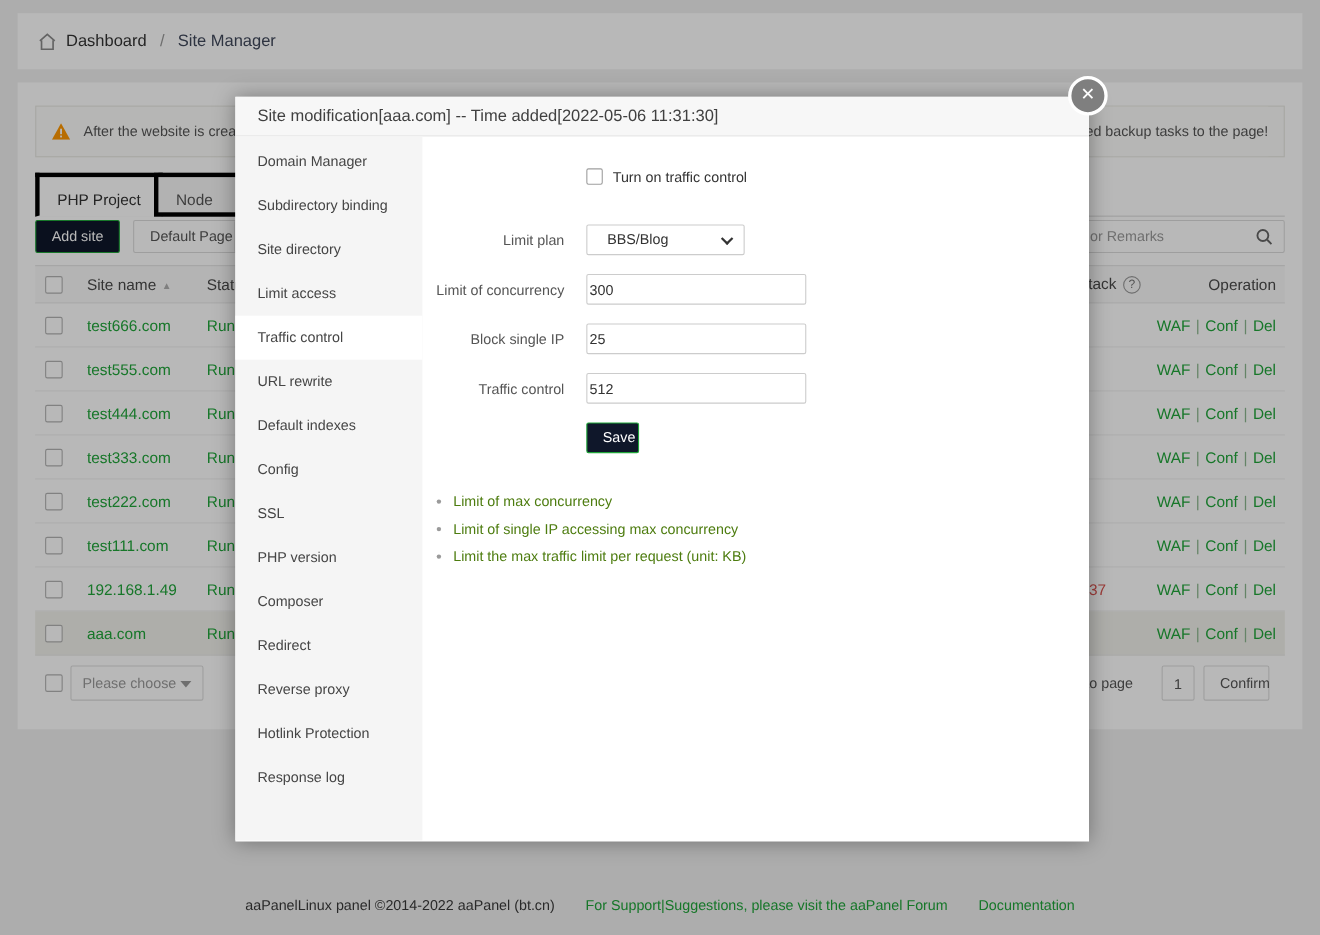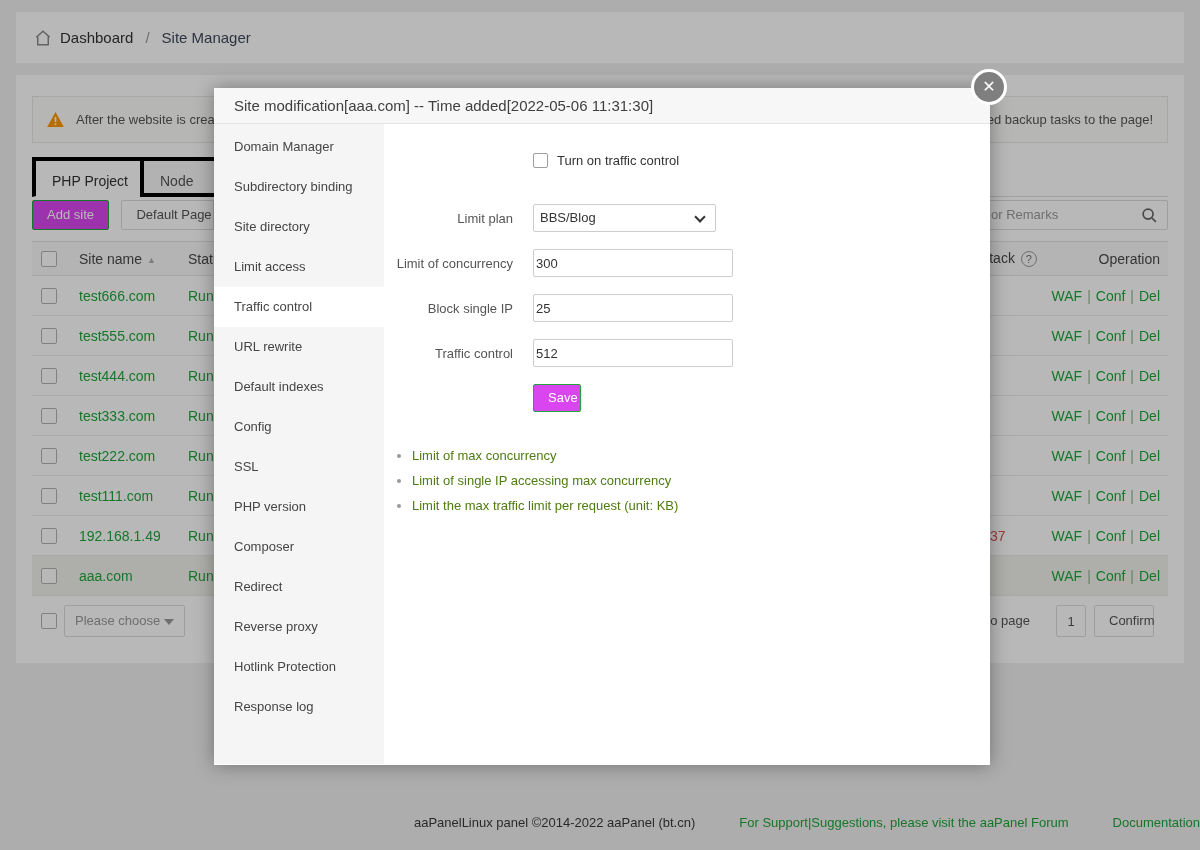--- a/index.html
+++ b/index.html
@@ -38,21 +38,21 @@
     position:absolute; top:0; height:40px; line-height:40px; padding:0 16px;
     font-size:14px; border:4px solid #000000; cursor:pointer;
   }
   .tab.active { left:0; background:#fff; border-bottom:1px solid #fff; color:#333; }
   .tab.t2 { left:108px; width:112px; background:#f7f7f7; color:#555; }
   .btn {
     display:inline-block; height:30px; line-height:28px; padding:0 14px;
     font-size:13px; border:1px solid #dcdcdc; border-radius:2px;
     background:#fff; color:#555; cursor:pointer; text-align:center;
   }
-  .btn-green { background:#d946ef; border-color:#20a53a; color:#fff; }
+  .btn-green { background:#0f172a; border-color:#20a53a; color:#fff; }
   .toolbar-left { position:absolute; left:16px; top:125px; }
   .toolbar-left .btn { margin-right:8px; }
   .btn-hidden-edge { position:absolute; left:197px; top:125px; width:90px; }
   .search-box {
     position:absolute; top:125px; right:16px; width:452px; height:30px;
     border:1px solid #dcdcdc; border-radius:2px; background:#fff;
   }
   .search-frag {
     position:absolute; left:274px; top:0; height:28px; line-height:28px;
     color:#9a9a9a; font-size:13px;
@@ -106,21 +106,21 @@
   .jump-label { position:absolute; right:138px; top:0; line-height:32px; font-size:13px; color:#555; white-space:nowrap; }
   .page-input {
     position:absolute; right:82px; top:0; width:30px; height:32px;
     border:1px solid #dcdcdc; border-radius:2px; text-align:center; font-size:13px; color:#555;
     font-family:"Liberation Sans",sans-serif;
   }
   .confirm-btn { position:absolute; right:14px; top:0; width:60px; height:32px; line-height:30px; }
   
   .footer {
     position:absolute; left:0; top:815px; width:1200px;
-    display:flex; justify-content:flex-end; gap:44px; font-size:13px;
+    display:flex; justify-content:center; gap:28px; font-size:13px;
   }
   .footer .copy { color:#3a3a3a; }
   .footer a { color:#20a53a; text-decoration:none; cursor:pointer; }
   
   .overlay { position:fixed; left:0; top:0; width:1200px; height:850px; background:rgba(0,0,0,0.28); z-index:10; }
   .modal {
     position:absolute; left:214px; top:88px; width:776px; height:677px;
     background:#fff; z-index:20; box-shadow:0 0 18px rgba(0,0,0,0.35);
   }
   .modal-header {
@@ -147,22 +147,22 @@
   .toggle-row span.lbl { color:#333; }
   .form-area { margin-top:34px; }
   .form-row { display:flex; align-items:center; height:28px; margin-bottom:17px; }
   .f-label { width:129px; text-align:right; color:#555; flex:none; }
   .f-ctl { margin-left:20px; }
   .m-input {
     width:200px; height:28px; border:1px solid #ccc; border-radius:2px;
     padding:0 2px; font-size:13px; color:#333; font-family:"Liberation Sans",sans-serif;
   }
   .m-select {
-    position:relative; width:183px; height:28px; border:1px solid #ccc; border-radius:2px;
-    line-height:26px; padding:0 6px; color:#333; cursor:pointer; background:#fff;
+    position:relative; width:144px; height:28px; border:1px solid #ccc; border-radius:2px;
+    line-height:26px; padding:0 18px; color:#333; cursor:pointer; background:#fff;
   }
   .m-select .chev {
     position:absolute; right:11px; top:8px; width:8px; height:8px;
     border-right:2px solid #333; border-bottom:2px solid #333; transform:rotate(45deg);
   }
   .save-btn {
     margin:0 0 0 149px; width:48px; height:28px; line-height:26px; display:block;
   }
   .notes { margin:31px 0 0 13px; list-style:none; }
   .notes li { display:flex; align-items:center; height:25px; color:#4d7c0f; }

